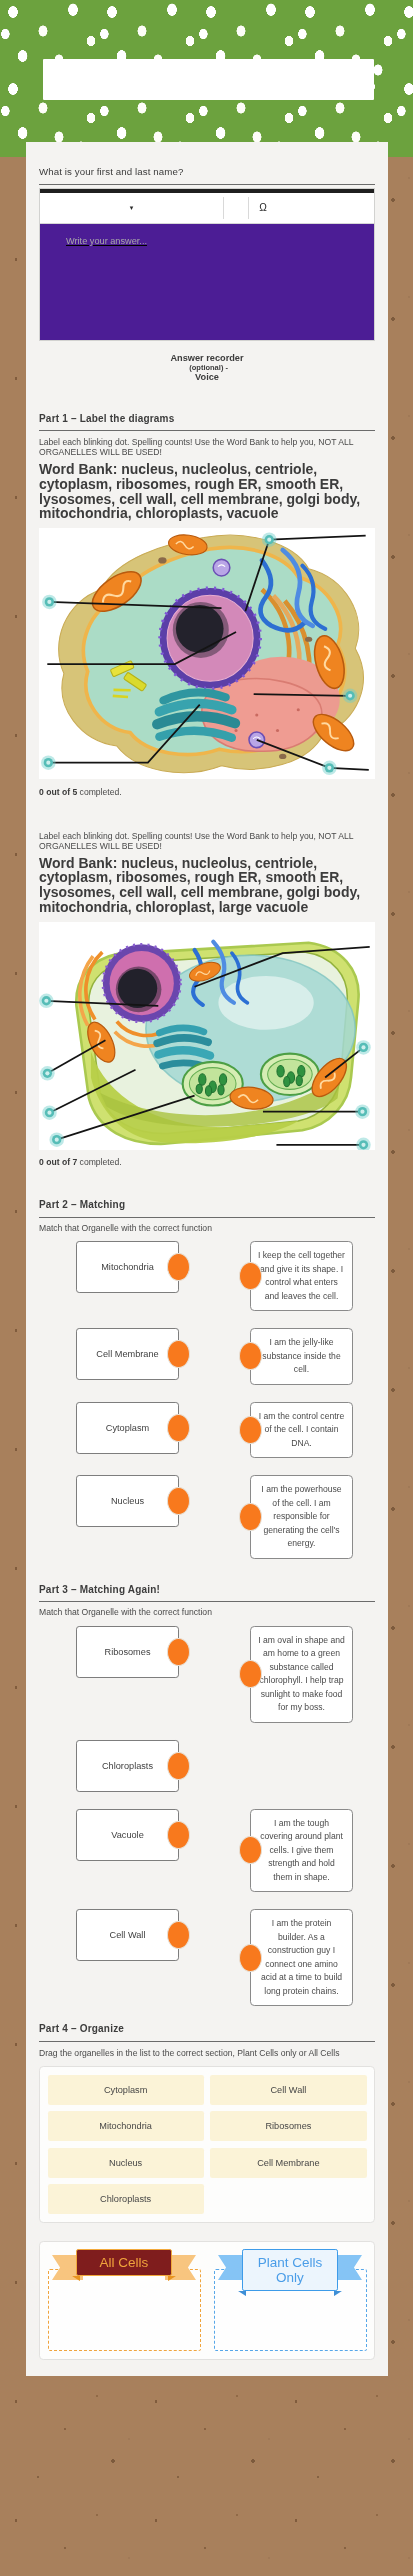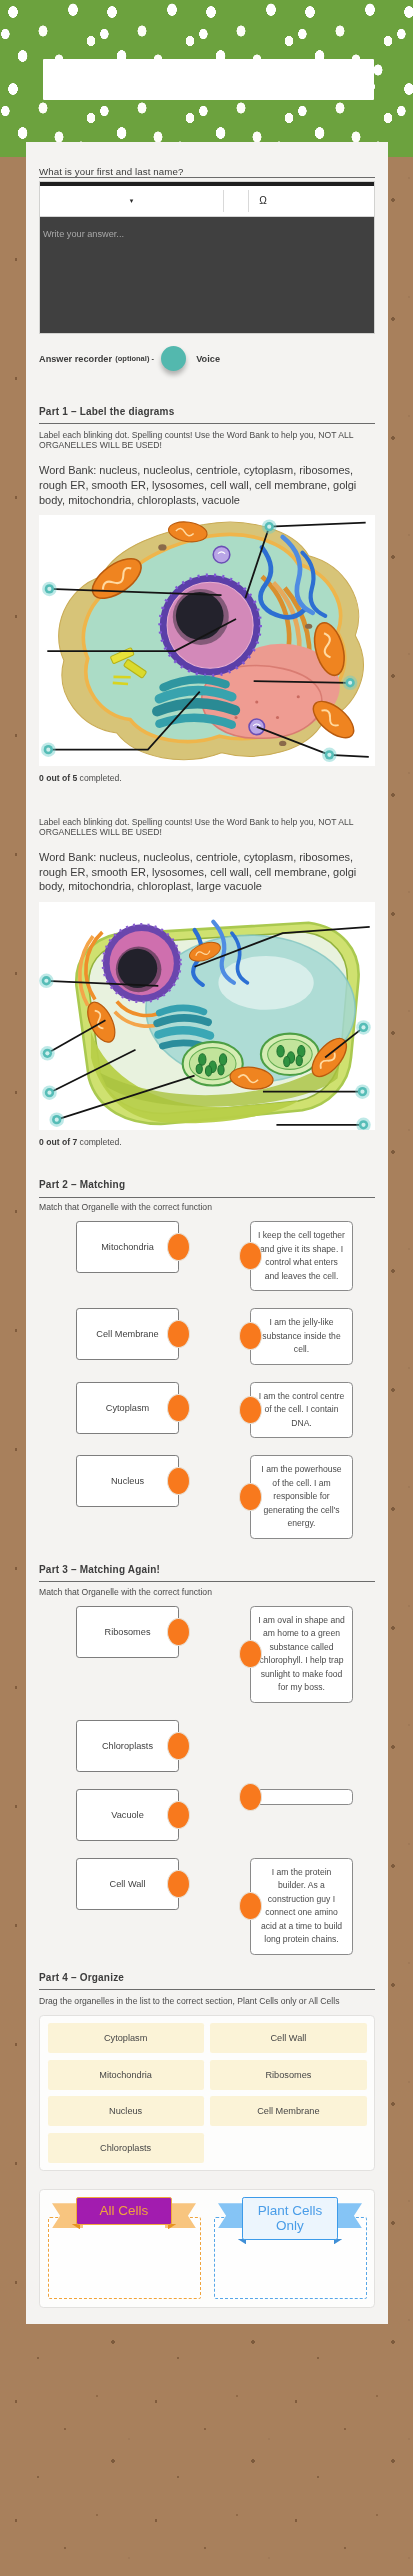--- a/index.html
+++ b/index.html
@@ -36,44 +36,44 @@
     position:absolute; left:43px; top:59px; width:331px; height:41px;
     background:#ffffff; border-radius:1.1px;
   }
   
   .card {
     position:relative; width:362px; margin:-15px auto 0;
     background:#f4f3f1; padding:24px 13px 16px;
   }
   .rule { height:0.5px; background:#6b6b6b; border:none; }
   .q-title { font-size:9.7px; color:#3c3c3c; font-weight:500; letter-spacing:0.1px; }
-  .q-title { }
+  .q-title { margin-bottom:7px; }
   
   .editor { margin-top:3.2px; border:0.5px solid #d2d2d0; background:#fff; }
   .editor-topbar { height:4.3px; background:#1f1f1f; }
   .toolbar { height:31px; display:flex; align-items:center; border-bottom:0.5px solid #d6d6d6; }
   .tb-dd { width:183px; height:100%; background:none; border:none; font-size:7px; color:#2a2a2a; cursor:pointer; text-align:center; }
   .tb-sep { width:0.5px; height:21.6px; background:#d9d9d9; }
   .tb-gap { width:24px; height:100%; }
   .tb-omega { width:30px; height:100%; background:none; border:none; font-size:10.2px; color:#1e1e1e; cursor:pointer; }
-  .editor-body { position:relative; height:116px; background:#404040; padding:12px 3px; }
+  .editor-body { position:relative; height:116px; background:#4c1d95; padding:12px 26px;text-decoration:underline; }
   .ph { color:#a8a8a8; font-size:9.2px; }
   
-  .recorder { display:flex; align-items:center; margin-top:12px; height:26px; }
+  .recorder { display:flex; align-items:center; margin-top:12px; height:26px;flex-direction:column; }
   .rec-label { font-size:9.2px; font-weight:bold; color:#3c3c3c; }
   .rec-opt { font-size:7.5px; font-weight:bold; color:#3c3c3c; margin-left:3.2px; }
   .voice-btn { width:25px; height:25px; border-radius:50%; background:#53b8ae; border:none; margin:0 9.7px 0 7.5px;
     box-shadow:0 3.8px 4.9px rgba(0,0,0,.28); cursor:pointer; }
   .voice-label { font-size:9.2px; font-weight:bold; color:#3c3c3c; }
   
   .sec-head { font-size:10px; font-weight:600; color:#3c3c3c; letter-spacing:0.2px; }
   .mt-sec { margin-top:34px; }
   .sec-rule { margin-top:6.5px; }
   .para { margin-top:6.5px; font-size:8.6px; line-height:10px; color:#4a4a4a; }
-  .wordbank { margin-top:13px; font-size:11px; line-height:14.6px; color:#3c3c3c; font-weight:normal; }
+  .wordbank { margin-top:5px; font-size:14px; line-height:14.6px; color:#3c3c3c; font-weight:bold; }
   .diagram-box { margin-top:7.5px; background:#ffffff; width:336px; }
   .diagram-box svg { display:block; }
   .completed { margin-top:7.5px; font-size:8.6px; color:#4a4a4a; }
   .completed b { color:#3a3a3a; }
   
   .match-prompt { margin-top:5.4px; font-size:8.6px; color:#4a4a4a; }
   .match-rows { margin-top:8.6px; }
   .match-row { display:flex; align-items:flex-start; margin-bottom:17px; }
   .term-box { position:relative; margin-left:37px; width:103px; height:52px;
     background:#fff; border:0.8px solid #7d7d7d; border-radius:3.2px;
@@ -92,21 +92,21 @@
   .chip { height:30px; background:#fbf3d7; border-radius:2.2px; display:flex; align-items:center; justify-content:center;
     font-size:9.2px; color:#474747; cursor:grab; }
   .zones-panel { margin-top:18.3px; background:#fdfdfc; border:0.5px solid #e2e1df; border-radius:4.3px;
     padding:27px 7.5px 7.5px; display:flex; gap:13px; }
   .dropzone { position:relative; flex:1; height:82px; border-radius:2.2px; background:#fefefe; }
   .zone-all   { border:1.1px dashed #f0a43c; }
   .zone-plant { border:1.1px dashed #57a7e8; }
   .ribbon { position:absolute; top:-21.6px; left:50%; transform:translateX(-50%); z-index:2; }
   .ribbon-box { position:relative; z-index:3; min-width:96px; max-width:102px; padding:5.4px 7.5px; text-align:center;
     border-radius:2.2px; font-size:13.5px; cursor:default; }
-  .ribbon-all .ribbon-box { background:#a21caf; border:1.1px solid #f2a93b; color:#f0a43c;text-align:center; }
+  .ribbon-all .ribbon-box { background:#7f1d1d; border:1.1px solid #f2a93b; color:#f0a43c;text-align:center; }
   .ribbon-plant .ribbon-box { background:#ecf5fd; border:1.1px solid #3d9be9; color:#4a9de8; }
   .wing { position:absolute; top:6.5px; width:31px; height:25px; z-index:1; }
   .wing-l { left:-24px; clip-path:polygon(0 0,100% 0,100% 100%,0 100%,26% 50%); }
   .wing-r { right:-24px; clip-path:polygon(0 0,100% 0,74% 50%,100% 100%,0 100%); }
   .ribbon-all .wing { background:#f8c57f; }
   .ribbon-plant .wing { background:#85c4f5; }
   .fold { position:absolute; bottom:-4.9px; width:8.6px; height:5.4px; z-index:2; }
   .fold-l { left:-4.3px; clip-path:polygon(0 0,100% 0,100% 100%); }
   .fold-r { right:-4.3px; clip-path:polygon(0 0,100% 0,0 100%); }
   .ribbon-all .fold { background:#e8931f; }
@@ -439,21 +439,21 @@
       <div class="term-box">
           <span>Chloroplasts</span>
           <div class="cdot term-dot"></div>
         </div>
     </div>
     <div class="match-row">
       <div class="term-box">
           <span>Vacuole</span>
           <div class="cdot term-dot"></div>
         </div>
-      <div class="def-card"><div class="cdot def-dot"></div></div>
+      <div class="def-card"><div class="cdot def-dot"></div><span>I am the tough covering around plant cells. I give them strength and hold them in shape.</span></div>
     </div>
     <div class="match-row">
       <div class="term-box">
           <span>Cell Wall</span>
           <div class="cdot term-dot"></div>
         </div>
       <div class="def-card"><div class="cdot def-dot"></div><span>I am the protein builder. As a construction guy I connect one amino acid at a time to build long protein chains.</span></div>
     </div>
   </div>
 

